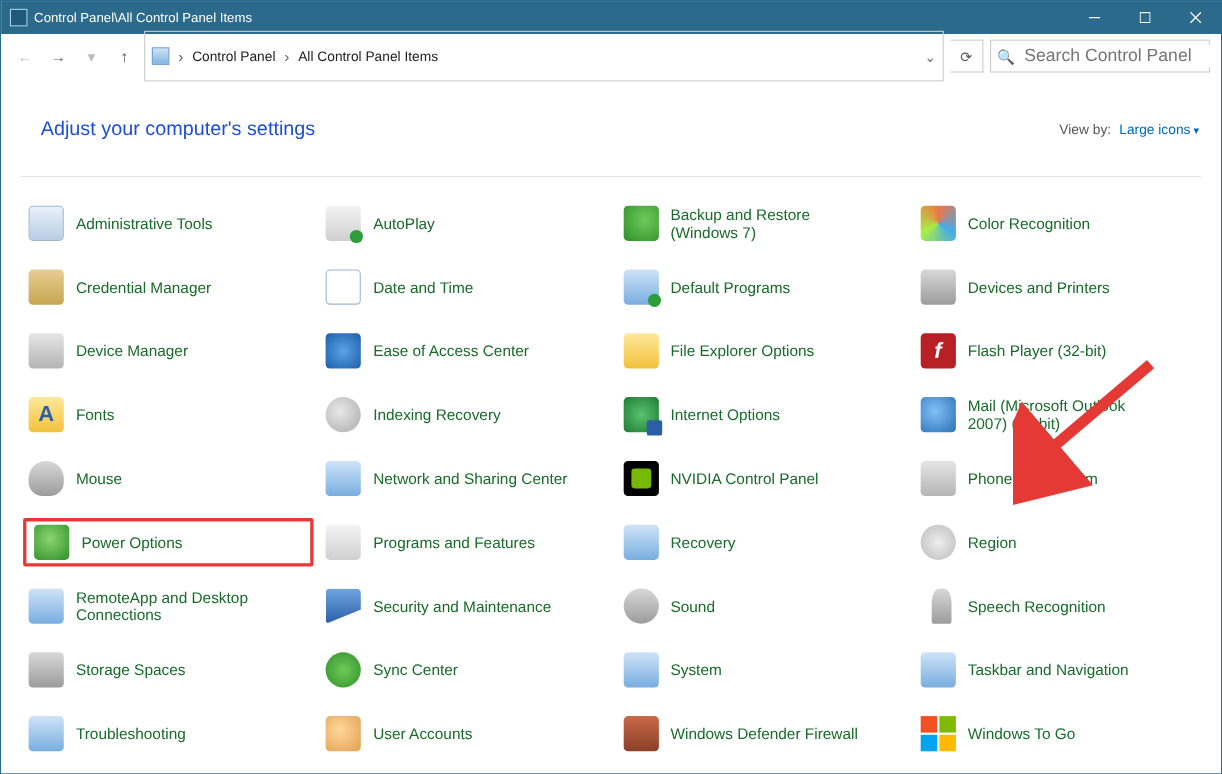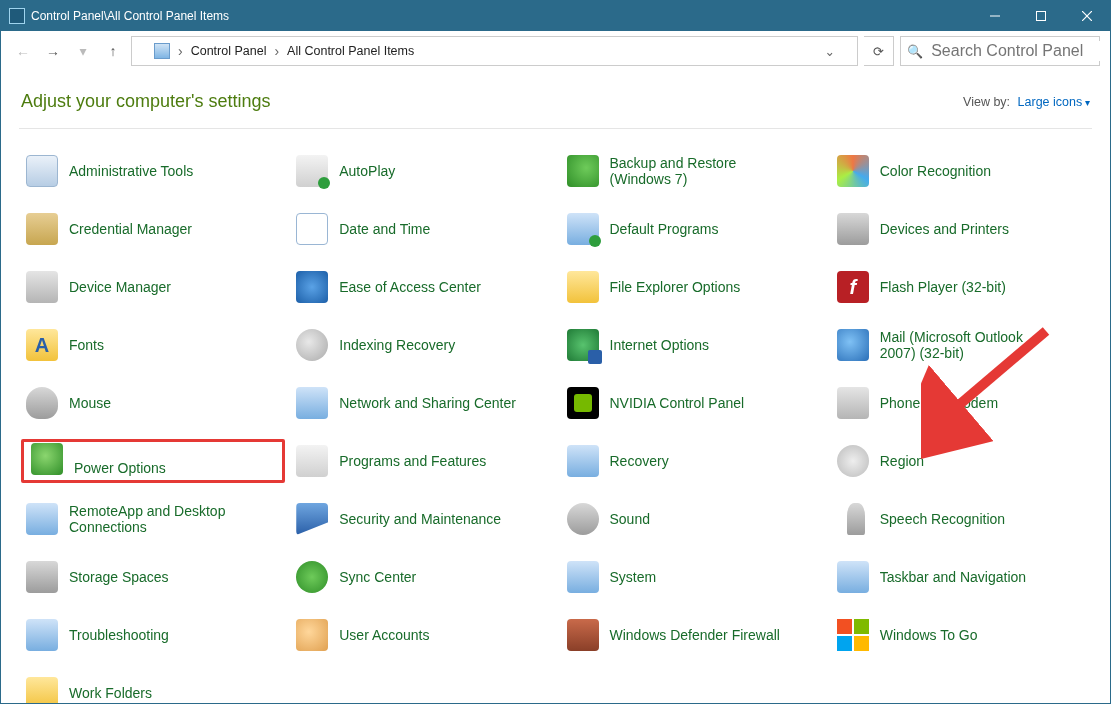--- a/index.html
+++ b/index.html
@@ -50,24 +50,24 @@
   }
   .nav-btn {
     width: 24px; height: 24px;
     display: flex; align-items: center; justify-content: center;
     color: #555; border-radius: 2px;
     font-size: 14px;
   }
   .nav-btn.dim { color: #bbb; }
   .addr {
     flex: 1;
-    height: 30px;
+    height: 46px;
     border: 1px solid #ccc;
     display: flex; align-items: center;
-    padding: 0 22px;
+    padding: 0 6px;
     font-size: 12.5px;
     color: #333;
     gap: 6px;
   }
   .addr .loc-ico {
     width: 16px; height: 16px;
     background: linear-gradient(#cfe3f5,#7fb5e4);
     border: 1px solid #6a9ccc;
   }
   .addr .crumb { color: #222; }
@@ -93,22 +93,22 @@
   }
 
   
   .head {
     display: flex;
     align-items: center;
     padding: 20px 20px 16px 20px;
   }
   .head h2 {
     flex:1;
-    margin:0;
-    color: #4d7c0f;
+    margin:16px;
+    color: #1d4ed8;
     font-weight: 400;
     font-size: 18px;
   }
   .viewby { color:#555; font-size:12.5px; }
   .viewby a { color:#0067c0; text-decoration:none; margin-left:4px;}
   .viewby a::after { content:" ▾"; font-size:10px;}
 
   hr.divider {
     border:none; border-top:1px solid #e5e5e5;
     margin: 0 18px 16px 18px;
@@ -143,21 +143,20 @@
     font-size: 14px;
     line-height: 1.15;
     max-width: 180px;
   }
 
   
   .highlight {
     border: 3px solid #e53935;
     border-radius: 2px;
     padding: 4px 6px;
-    align-items: flex-end;
   }
 
   
   .arrow {
     position: absolute;
     left: 920px; top: 320px;
     width: 140px; height: 140px;
     pointer-events: none;
   }
 

